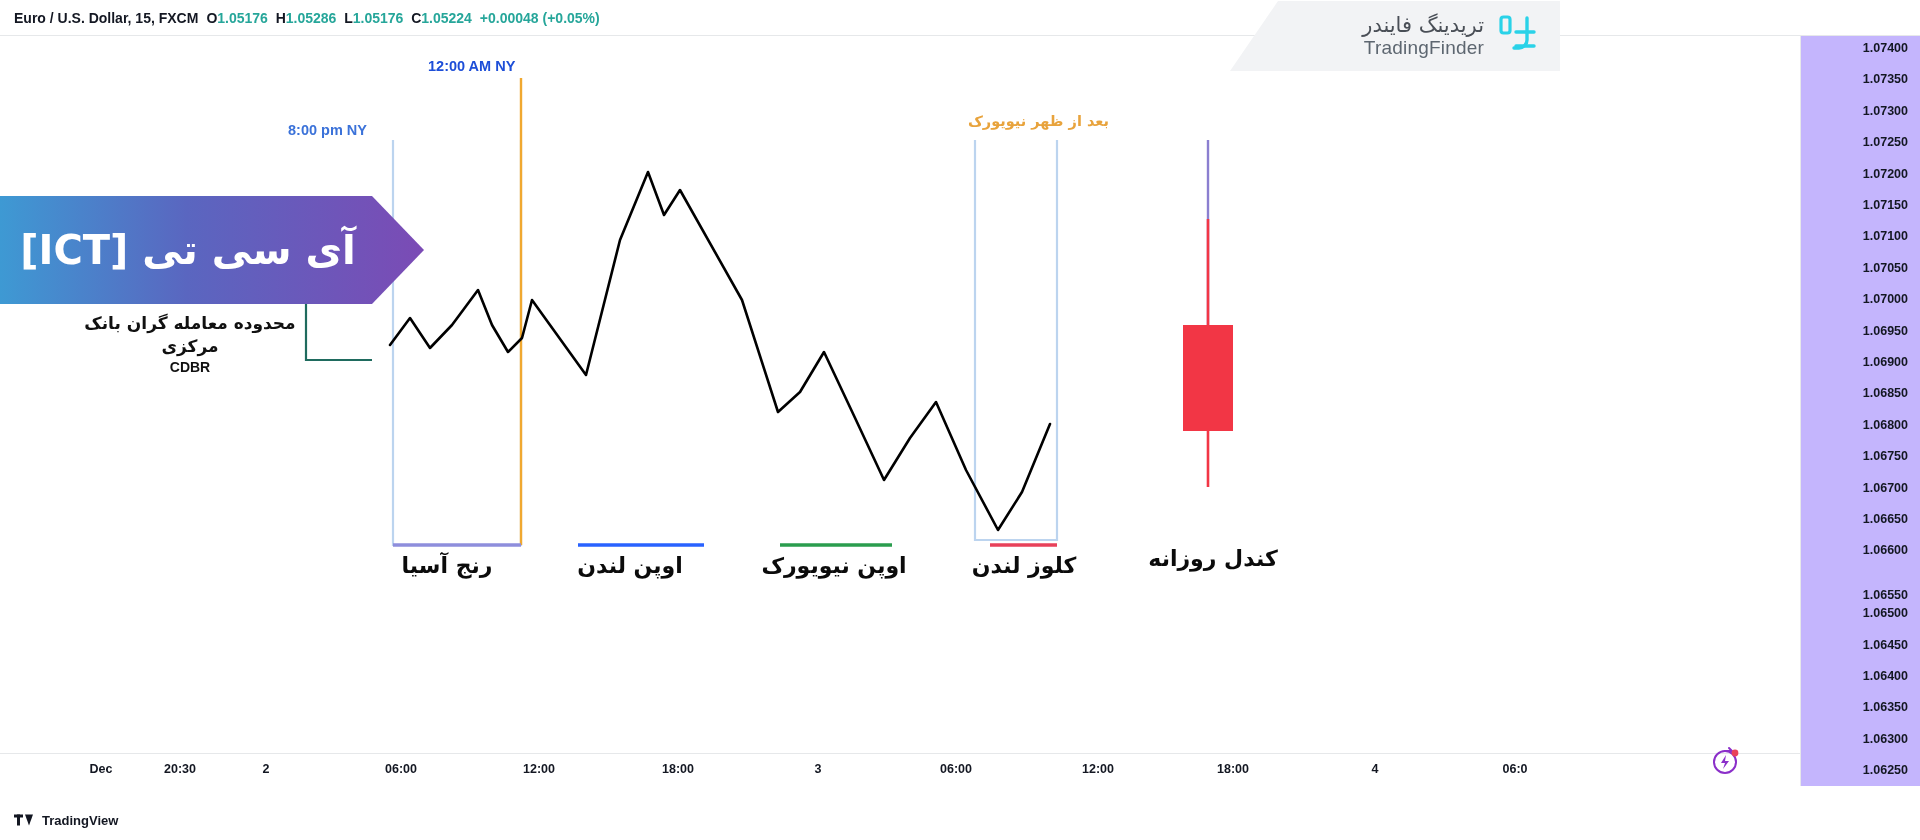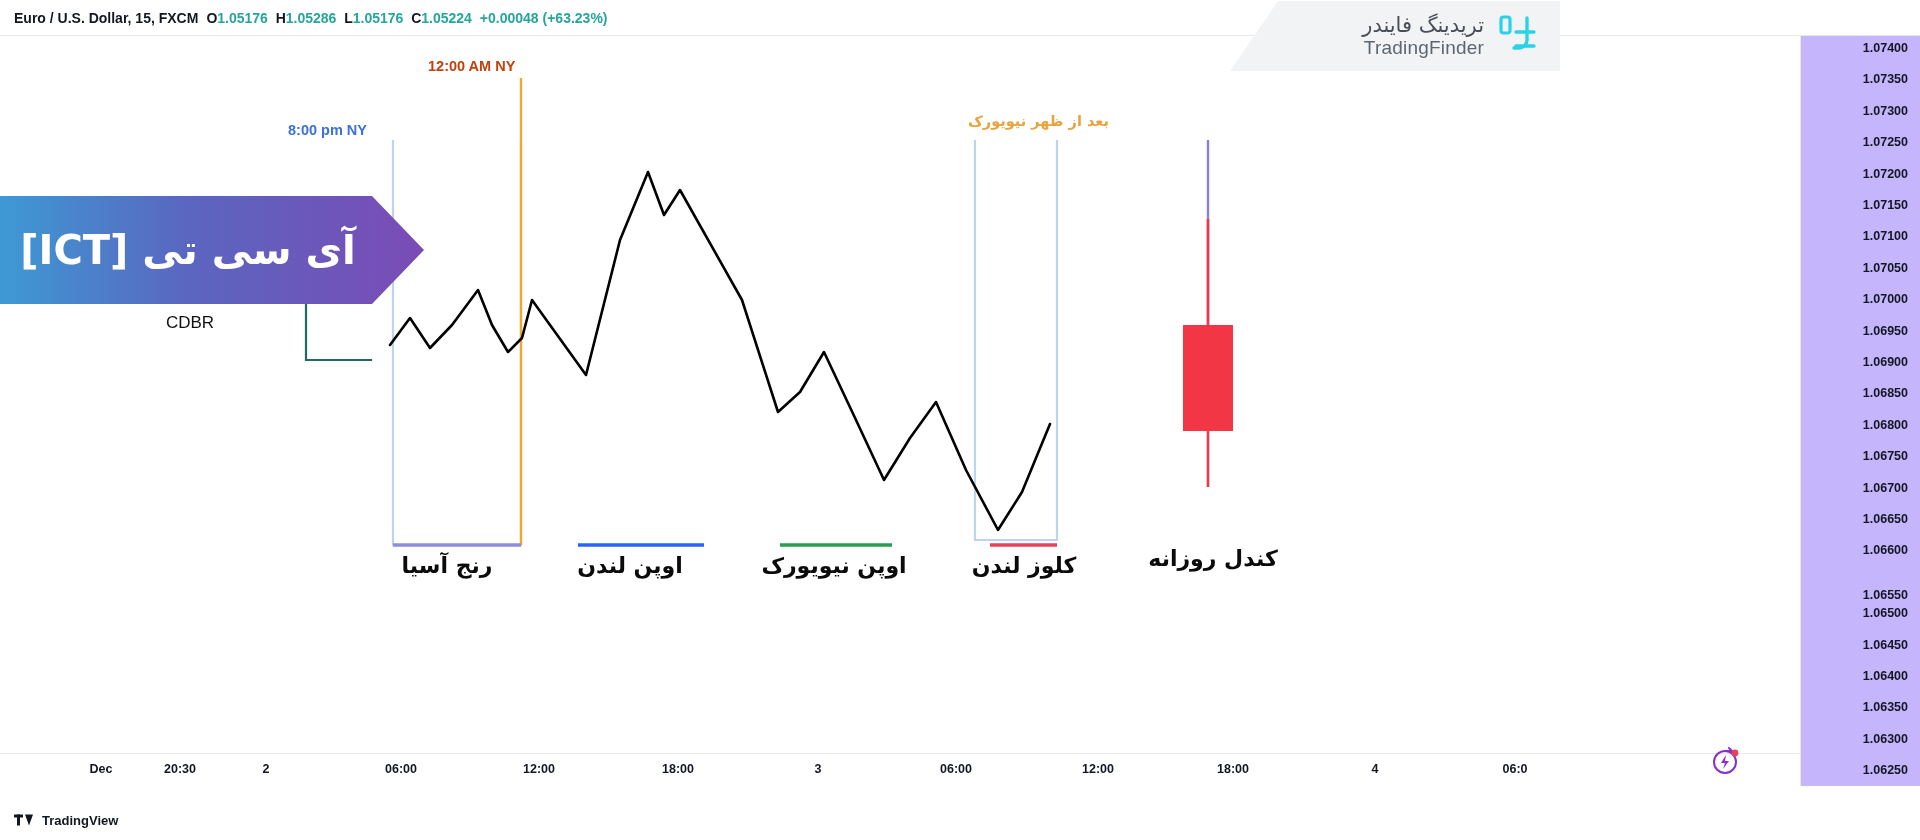--- a/index.html
+++ b/index.html
@@ -77,33 +77,33 @@
   
   #plot { position: absolute; left: 0; top: 36px; z-index: 2; }
 
   
   .ann {
     position: absolute; z-index: 4; white-space: nowrap;
     font-family: "DejaVu Sans", sans-serif;
   }
   .ann.lat { font-family: "Liberation Sans", sans-serif; }
   .ann-blue  { color: #3b72d9; font-size: 14.5px; font-weight: 700; }
-  .ann-orng  { color: #c2410c; font-size: 14.5px; font-weight: 700; }
+  .ann-orng  { color: #1d4ed8; font-size: 14.5px; font-weight: 700; }
   .ann-orng2 { color: #e8a33c; font-size: 14.5px; font-weight: 700; direction: rtl; }
   .sess-lab {
     position: absolute; z-index: 4; color: #0b0b0b; font-size: 22px;
     font-weight: 700; direction: rtl; white-space: nowrap;
     font-family: "DejaVu Sans", sans-serif; transform: translateX(-50%);
   }
   .cdbr {
     position: absolute; z-index: 4; text-align: center; color: #111;
     direction: rtl; line-height: 1.35; font-family: "DejaVu Sans", sans-serif;
   }
   .cdbr .l1 { font-size: 17px; font-weight: 700; }
-  .cdbr .l2 { font-size: 17px; font-weight: 400;
+  .cdbr .l2 { font-size: 14px; font-weight: 700;
               font-family: "Liberation Sans", sans-serif; direction: ltr; }
 
   
   .banner {
     position: absolute; z-index: 9; display: flex; align-items: center;
     color: #fff; font-weight: 700; white-space: nowrap;
     font-family: "DejaVu Sans", sans-serif;
   }
   #banner-ict {
     left: -6px; top: 196px; width: 430px; height: 108px;
@@ -129,21 +129,21 @@
 <div id="app">
 
   <div class="topbar">
     <span class="sym">Euro / U.S. Dollar, 15, FXCM</span>
     <span class="ohlc">
       <span class="k">O</span><span class="v">1.05176</span>
       &nbsp;<span class="k">H</span><span class="v">1.05286</span>
       &nbsp;<span class="k">L</span><span class="v">1.05176</span>
       &nbsp;<span class="k">C</span><span class="v">1.05224</span>
     </span>
-    <span class="chg">+0.00048 (+63.23%)</span>
+    <span class="chg">+0.00048 (+0.05%)</span>
   </div>
 
   <div class="brand">
     <div class="brand-txt">
       <div class="brand-fa">تریدینگ فایندر</div>
       <div class="brand-en">TradingFinder</div>
     </div>
     <div class="brand-mark">
       <svg width="46" height="46" viewBox="0 0 46 46">
         <rect x="5" y="4" width="9" height="16" rx="2.5" fill="none" stroke="#2ad2e8" stroke-width="3.2"></rect>
@@ -209,20 +209,21 @@
       </g>
   </svg>
 
   <div class="ann ann-blue lat" style="left:288px; top:122px;">8:00 pm NY</div>
 
   <div class="ann ann-orng lat" style="left:428px; top:58px;">12:00 AM NY</div>
 
   <div class="ann ann-orng2" style="left:968px; top:113px;">بعد از ظهر نیویورک</div>
 
   <div class="cdbr" style="left:80px; top:312px; width:220px;">
+    <div class="l1">محدوده معامله گران بانک مرکزی</div>
     <div class="l2">CDBR</div>
   </div>
 
   <div class="sess-lab" style="left:447px; top:553px;">رنج آسیا</div>
   <div class="sess-lab" style="left:630px; top:553px;">اوپن لندن</div>
   <div class="sess-lab" style="left:834px; top:553px;">اوپن نیویورک</div>
   <div class="sess-lab" style="left:1024px; top:553px;">کلوز لندن</div>
   <div class="sess-lab" style="left:1213px; top:546px;">کندل روزانه</div>
 
   <div class="banner" id="banner-ict">آی سی تی [ICT]</div>

